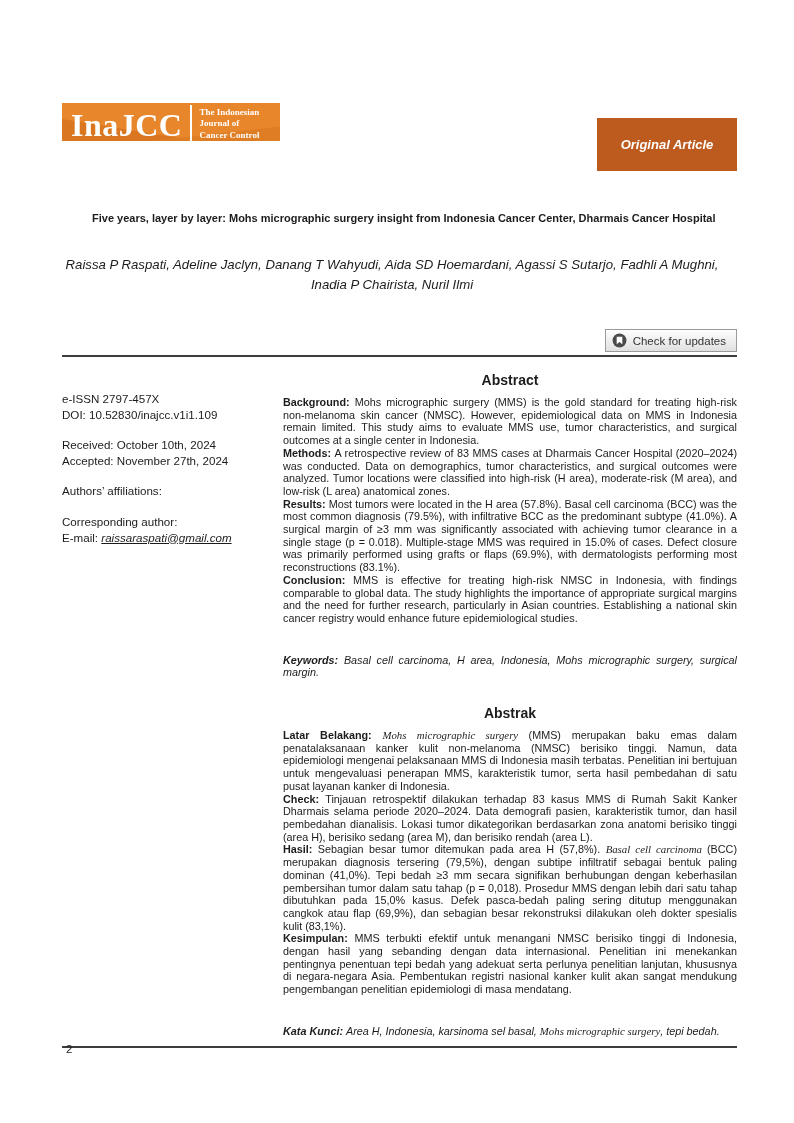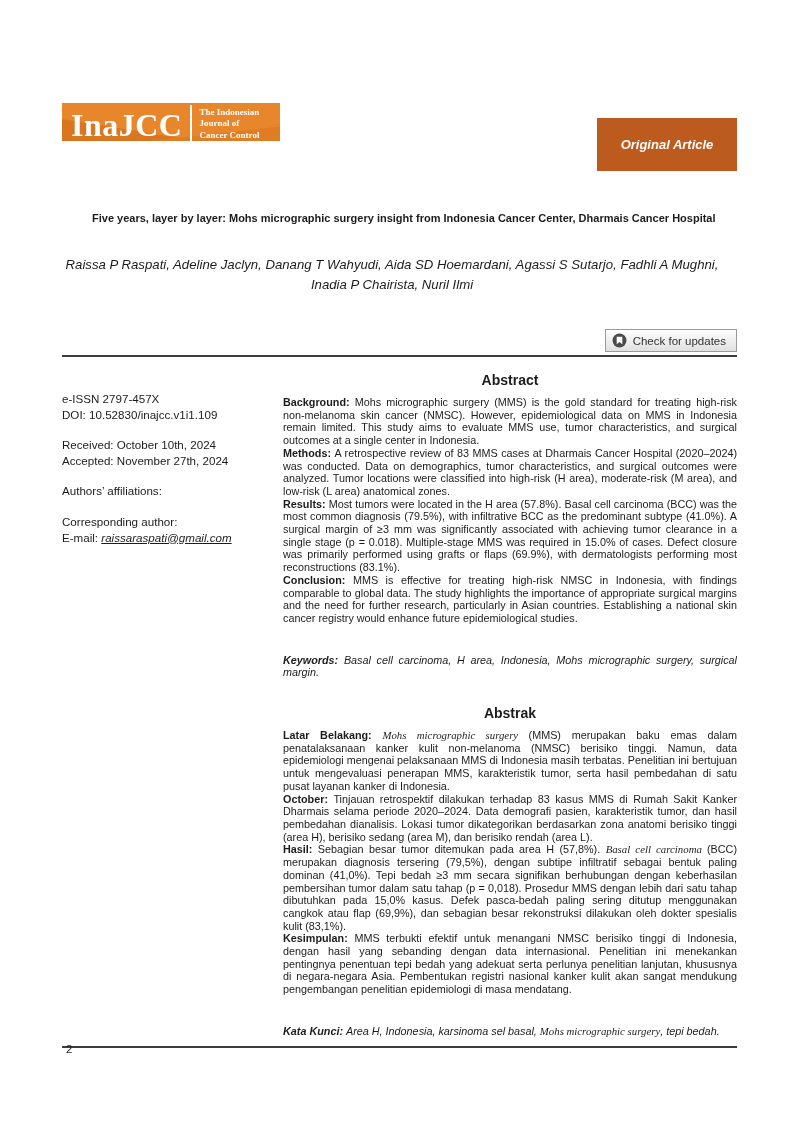--- a/index.html
+++ b/index.html
@@ -123,21 +123,21 @@
       <div class="para"><b>Background: </b><span>Mohs micrographic surgery (MMS) is the gold standard for treating high-risk non-melanoma skin cancer (NMSC). However, epidemiological data on MMS in Indonesia remain limited. This study aims to evaluate MMS use, tumor characteristics, and surgical outcomes at a single center in Indonesia.</span></div>
       <div class="para"><b>Methods: </b><span>A retrospective review of 83 MMS cases at Dharmais Cancer Hospital (2020–2024) was conducted. Data on demographics, tumor characteristics, and surgical outcomes were analyzed. Tumor locations were classified into high-risk (H area), moderate-risk (M area), and low-risk (L area) anatomical zones.</span></div>
       <div class="para"><b>Results: </b><span>Most tumors were located in the H area (57.8%). Basal cell carcinoma (BCC) was the most common diagnosis (79.5%), with infiltrative BCC as the predominant subtype (41.0%). A surgical margin of ≥3 mm was significantly associated with achieving tumor clearance in a single stage (p = 0.018). Multiple-stage MMS was required in 15.0% of cases. Defect closure was primarily performed using grafts or flaps (69.9%), with dermatologists performing most reconstructions (83.1%).</span></div>
       <div class="para"><b>Conclusion: </b><span>MMS is effective for treating high-risk NMSC in Indonesia, with findings comparable to global data. The study highlights the importance of appropriate surgical margins and the need for further research, particularly in Asian countries. Establishing a national skin cancer registry would enhance future epidemiological studies.</span></div>
 
       <div class="kw"><b>Keywords: </b><span>Basal cell carcinoma, H area, Indonesia, Mohs micrographic surgery, surgical margin.</span></div>
 
       <div class="section-heading abstrak-heading">Abstrak</div>
 
       <div class="para"><b>Latar Belakang: </b><span class="serif-it">Mohs micrographic surgery </span><span>(MMS) merupakan baku emas dalam penatalaksanaan kanker kulit non-melanoma (NMSC) berisiko tinggi. Namun, data epidemiologi mengenai pelaksanaan MMS di Indonesia masih terbatas. Penelitian ini bertujuan untuk mengevaluasi penerapan MMS, karakteristik tumor, serta hasil pembedahan di satu pusat layanan kanker di Indonesia.</span></div>
-      <div class="para"><b>October: </b><span>Tinjauan retrospektif dilakukan terhadap 83 kasus MMS di Rumah Sakit Kanker Dharmais selama periode 2020–2024. Data demografi pasien, karakteristik tumor, dan hasil pembedahan dianalisis. Lokasi tumor dikategorikan berdasarkan zona anatomi berisiko tinggi (area H), berisiko sedang (area M), dan berisiko rendah (area L).</span></div>
+      <div class="para"><b>Check: </b><span>Tinjauan retrospektif dilakukan terhadap 83 kasus MMS di Rumah Sakit Kanker Dharmais selama periode 2020–2024. Data demografi pasien, karakteristik tumor, dan hasil pembedahan dianalisis. Lokasi tumor dikategorikan berdasarkan zona anatomi berisiko tinggi (area H), berisiko sedang (area M), dan berisiko rendah (area L).</span></div>
       <div class="para"><b>Hasil: </b><span>Sebagian besar tumor ditemukan pada area H (57,8%). </span><span class="serif-it">Basal cell carcinoma </span><span>(BCC) merupakan diagnosis tersering (79,5%), dengan subtipe infiltratif sebagai bentuk paling dominan (41,0%). Tepi bedah ≥3 mm secara signifikan berhubungan dengan keberhasilan pembersihan tumor dalam satu tahap (p = 0,018). Prosedur MMS dengan lebih dari satu tahap dibutuhkan pada 15,0% kasus. Defek pasca-bedah paling sering ditutup menggunakan cangkok atau flap (69,9%), dan sebagian besar rekonstruksi dilakukan oleh dokter spesialis kulit (83,1%).</span></div>
       <div class="para"><b>Kesimpulan: </b><span>MMS terbukti efektif untuk menangani NMSC berisiko tinggi di Indonesia, dengan hasil yang sebanding dengan data internasional. Penelitian ini menekankan pentingnya penentuan tepi bedah yang adekuat serta perlunya penelitian lanjutan, khususnya di negara-negara Asia. Pembentukan registri nasional kanker kulit akan sangat mendukung pengembangan penelitian epidemiologi di masa mendatang.</span></div>
 
       <div class="kw"><b>Kata Kunci: </b><span>Area H, Indonesia, karsinoma sel basal, </span><span class="serif-it">Mohs micrographic surgery</span><span>, tepi bedah.</span></div>
 
     </div>
   </div>
 
   <hr class="bottom-rule">
 

